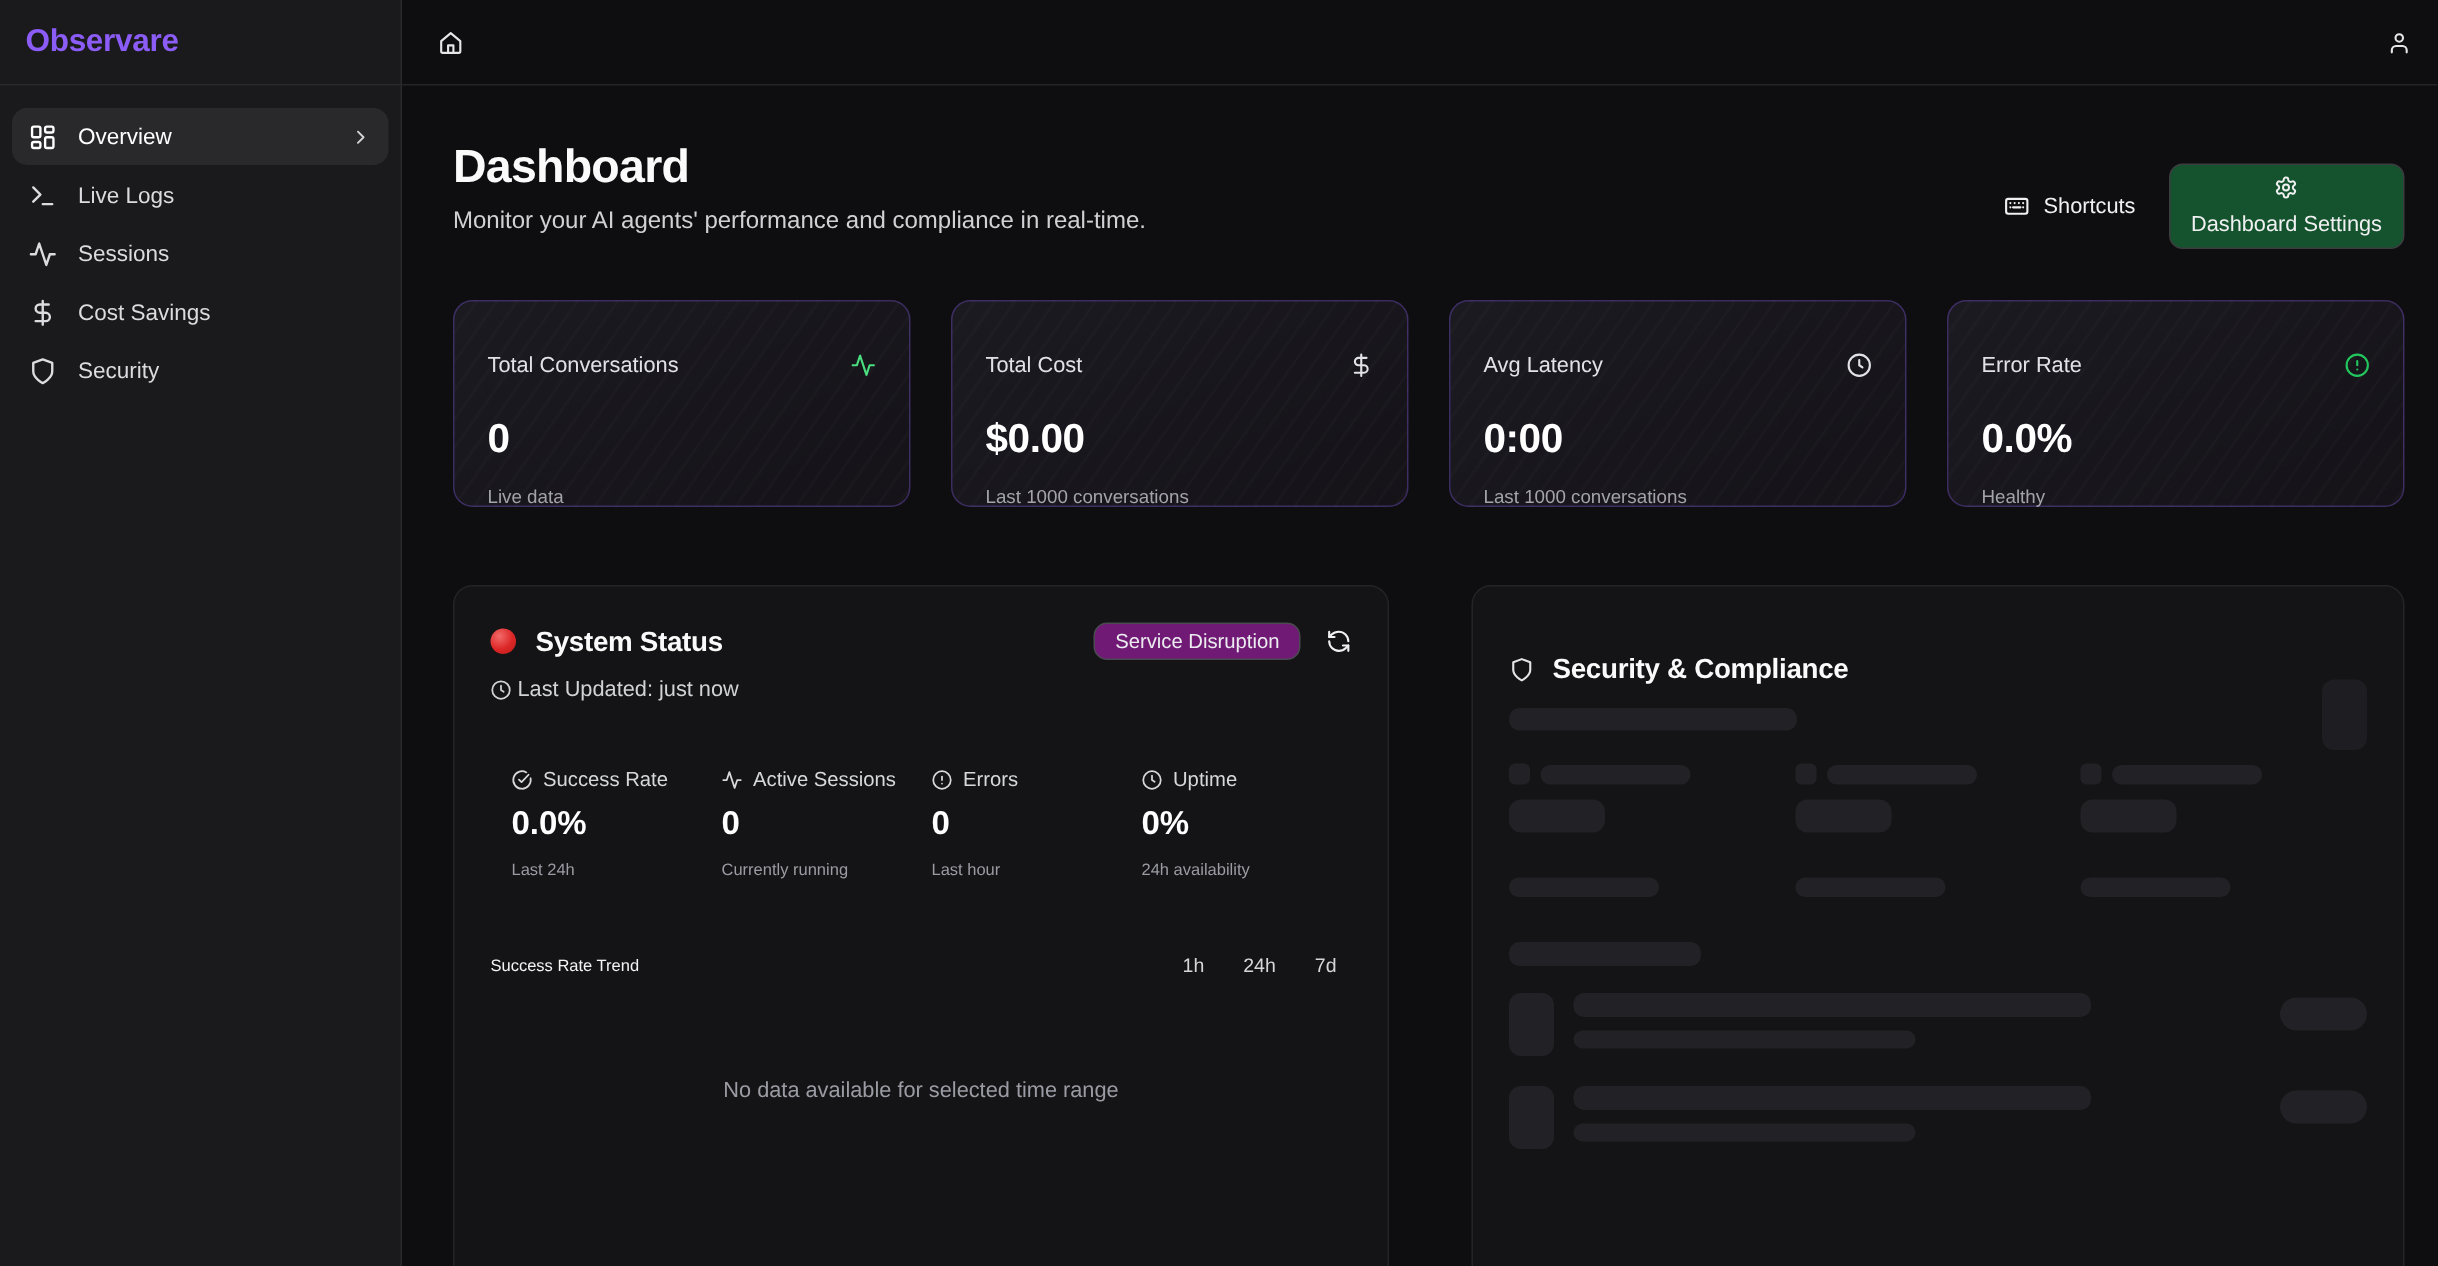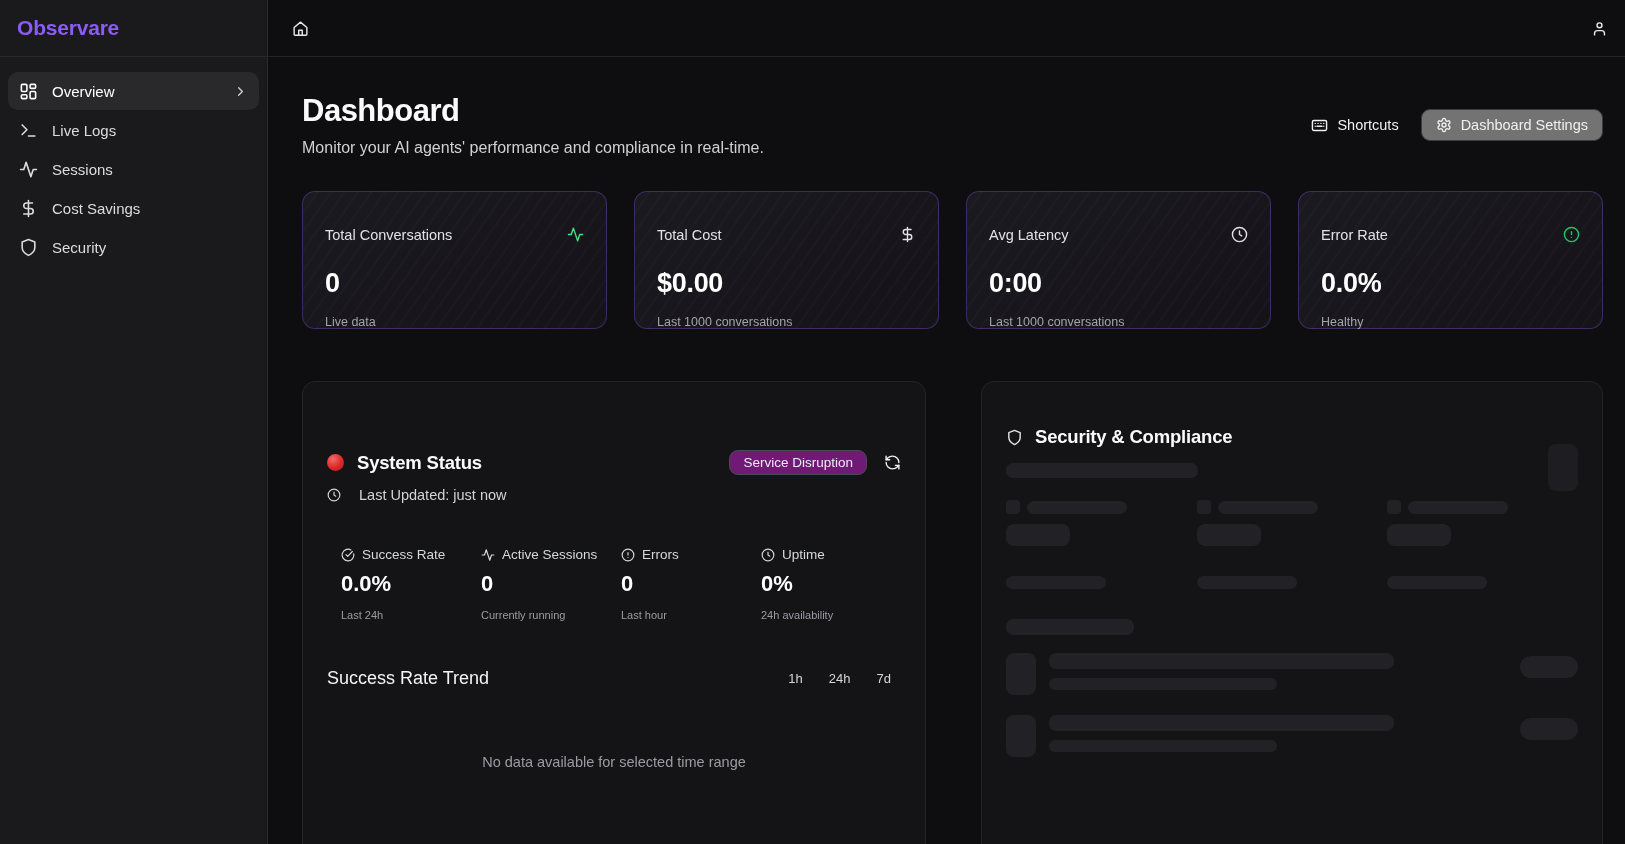--- a/index.html
+++ b/index.html
@@ -27,21 +27,21 @@
 
   .content { flex:1; padding:36px 22px 0 34px; overflow:hidden; }
 
   .page-header { display:flex; justify-content:space-between; align-items:flex-start; }
   .page-title { font-size:31px; font-weight:700; color:#fafafa; letter-spacing:-0.5px; }
   .page-sub { margin-top:10px; font-size:16px; color:#d0d0d5; }
   .header-actions { display:flex; align-items:center; gap:10px; margin-top:16px; }
   .btn { display:flex; align-items:center; gap:9px; font-size:14.5px; color:#f0f0f2;
          background:none; border:none; cursor:pointer; font-family:inherit; }
   .btn-ghost { padding:7px 12px; }
-  .btn-outline { padding:7px 14px; border:1px solid #3c3c41; border-radius:9px; background:#737373; }
+  .btn-outline { padding:7px 14px; border:1px solid #3c3c41; border-radius:9px; background:#14532d;flex-direction:column; }
 
   
   .metrics { margin-top:34px; display:grid; grid-template-columns:repeat(4,1fr); gap:27px; }
   .metric { height:138px; border:1px solid rgba(139,92,246,0.32); border-radius:13px;
             padding:34px 22px 0;
             background:
               repeating-linear-gradient(125deg, rgba(255,255,255,0.016) 0 2px, rgba(255,255,255,0) 2px 11px),
               linear-gradient(150deg,#1b1a21 0%, #151318 100%); }
   .metric-head { display:flex; justify-content:space-between; align-items:center;
                  font-size:14.5px; color:#e2e2e6; }
@@ -49,40 +49,40 @@
   .metric-sub { margin-top:16px; font-size:12.5px; color:#a3a3ab; }
   .ic-green { color:#4ade80; }
   .ic-dim { color:#e2e2e6; }
 
   
   .panels { margin-top:52px; display:flex; gap:55px; }
   .panel { border:1px solid #242428; border-radius:13px; background:#141416; height:480px; position:relative; }
   .panel-status { width:624px; flex:none; padding:0 24px; }
   .panel-security { flex:1; padding:0 24px; }
 
-  .status-head { margin-top:68px; display:flex; justify-content:space-between; }
+  .status-head { margin-top:24px; display:flex; justify-content:space-between; }
   .status-head-left { display:flex; align-items:center; gap:13px; }
   .status-dot { width:17px; height:17px; border-radius:50%;
                 background:radial-gradient(circle at 35% 30%, #f26a6a 0%, #dc2626 55%, #b91c1c 100%); }
   .panel-title { font-size:18.5px; font-weight:700; color:#fafafa; letter-spacing:-0.2px; }
   .status-head-right { display:flex; align-items:center; gap:17px; }
   .status-badge { font-size:13.5px; color:#ececf0; border:1px solid #4a4a51; background:#701a75;
                   padding:4px 13px; border-radius:9px; white-space:nowrap; }
   .refresh-btn { background:none; border:none; color:#f0f0f2; display:flex; cursor:pointer; }
 
-  .status-updated { margin-top:12px; display:flex; align-items:center; gap:18px;
+  .status-updated { margin-top:12px; display:flex; align-items:center; gap:4px;
                     font-size:14.5px; color:#d2d3d7; }
 
   .status-stats { margin-top:44px; padding-left:14px; display:grid; grid-template-columns:repeat(4,1fr); }
   .stat-label { display:flex; align-items:center; gap:7px; font-size:13.5px; color:#d7d8db; }
   .stat-value { margin-top:9px; font-size:22px; font-weight:700; color:#ffffff; }
   .stat-sub { margin-top:12px; font-size:11px; color:#9b9ba3; }
 
   .trend-head { margin-top:46px; display:flex; align-items:center; justify-content:space-between; }
-  .trend-title { font-size:18px; font-weight:500; color:#f4f4f5; }
+  .trend-title { font-size:11px; font-weight:500; color:#f4f4f5; }
   .trend-ranges { display:flex; gap:6px; }
   .range-btn { font-size:13px; color:#d6d6da; background:none; border:none; padding:4px 10px;
                border-radius:7px; cursor:pointer; font-family:inherit; }
   .chart-empty { margin-top:64px; text-align:center; font-size:14.5px; color:#9b9ba3; }
 
   
   .sec-head { margin-top:44px; display:flex; align-items:center; gap:12px; }
   .sk { background:#222226; border-radius:7px; }
   .sk-dim { background:#1e1e22; }
   .sec-corner { position:absolute; top:62px; right:24px; width:30px; height:47px; border-radius:8px; }

